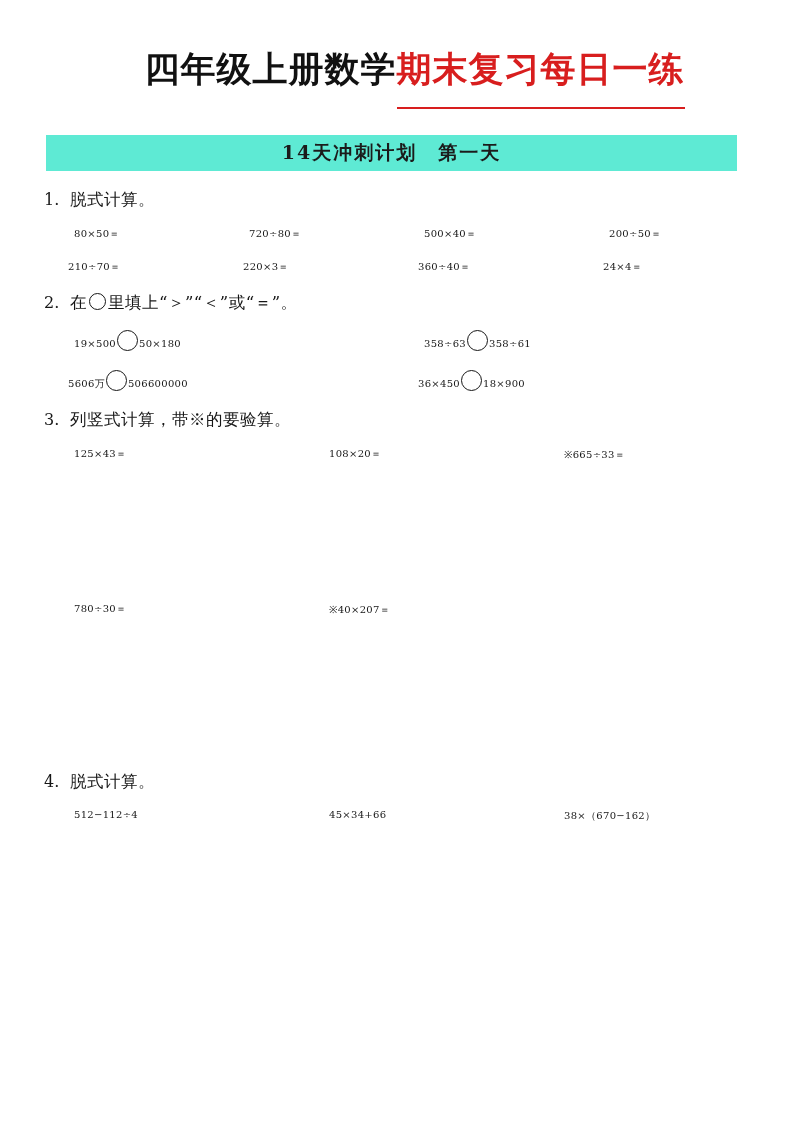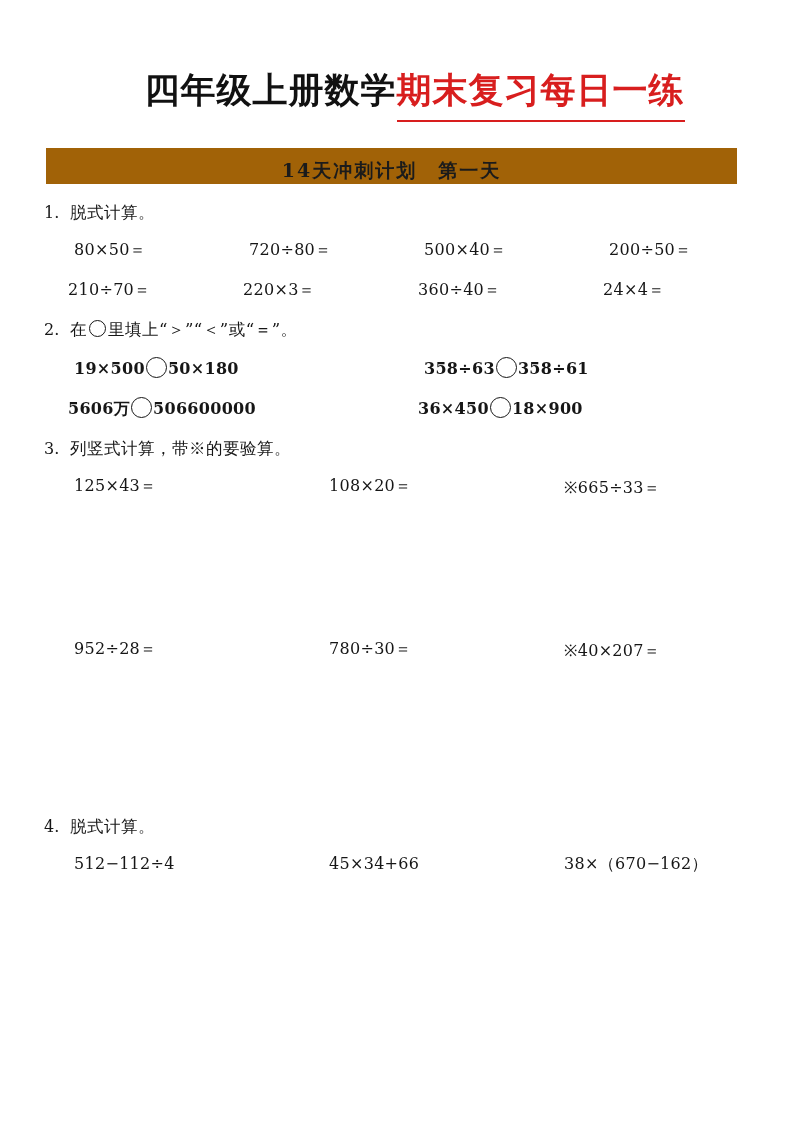--- a/index.html
+++ b/index.html
@@ -39,33 +39,32 @@
     color: #111111;
     margin-left: 36px;
   }
   .title-red {
     font-family: "DejaVu Serif", "Liberation Serif", serif;
     font-weight: bold;
     font-size: 35px;
     letter-spacing: 1px;
     color: #d81e1e;
     border-bottom: 2px solid #d81e1e;
-    padding-bottom: 6px;
-    margin-top: 21px;
+    padding-bottom: 14px;
   }
 
   
   .banner {
     margin-top: 26px;
     margin-left: 2px;
     margin-right: 12px;
     height: 36px;
-    background: #a16207;
+    background: #5eead4;
     display: flex;
-    align-items: flex-end;
+    align-items: center;
     justify-content: center;
   }
   .banner-text {
     font-family: "DejaVu Serif", "Liberation Serif", serif;
     font-size: 19px;
     font-weight: bold;
     color: #1b1b1b;
     letter-spacing: 2px;
   }
 
@@ -94,26 +93,26 @@
     height: 15px;
     border: 1.3px solid #161616;
     border-radius: 50%;
     vertical-align: -2px;
     margin: 0 2px;
   }
 
   .rowgrid {
     display: grid;
     margin-left: 30px;
-    font-size: 16px;
+    font-size: 10px;
     font-family: "DejaVu Serif", "Liberation Serif", serif;
     color: #161616;
   }
   .g4 { grid-template-columns: 175px 175px 185px 1fr; }
-  .g2 { grid-template-columns: 350px 1fr; font-weight: bold; }
+  .g2 { grid-template-columns: 350px 1fr; }
   .g3 { grid-template-columns: 255px 235px 1fr; }
 
   .cell {
     white-space: nowrap;
     letter-spacing: 0.3px;
   }
   .r1 { margin-top: 16px; }
   .r2 { margin-top: 19px; margin-left: 24px; }
 
   .circ {
@@ -184,21 +183,20 @@
       <span class="q-num">3.</span>
       <span class="q-title">列竖式计算，带※的要验算。</span>
     </div>
     <div class="rowgrid g3 r1">
       <span class="cell">125×43＝</span>
       <span class="cell">108×20＝</span>
       <span class="cell">※665÷33＝</span>
     </div>
     <div class="spacer-work-1"></div>
     <div class="rowgrid g3">
-      <span class="cell">952÷28＝</span>
       <span class="cell">780÷30＝</span>
       <span class="cell">※40×207＝</span>
     </div>
     <div class="spacer-work-2"></div>
   </div>
 
   <div class="q q4-head">
     <div class="q-head">
       <span class="q-num">4.</span>
       <span class="q-title">脱式计算。</span>

